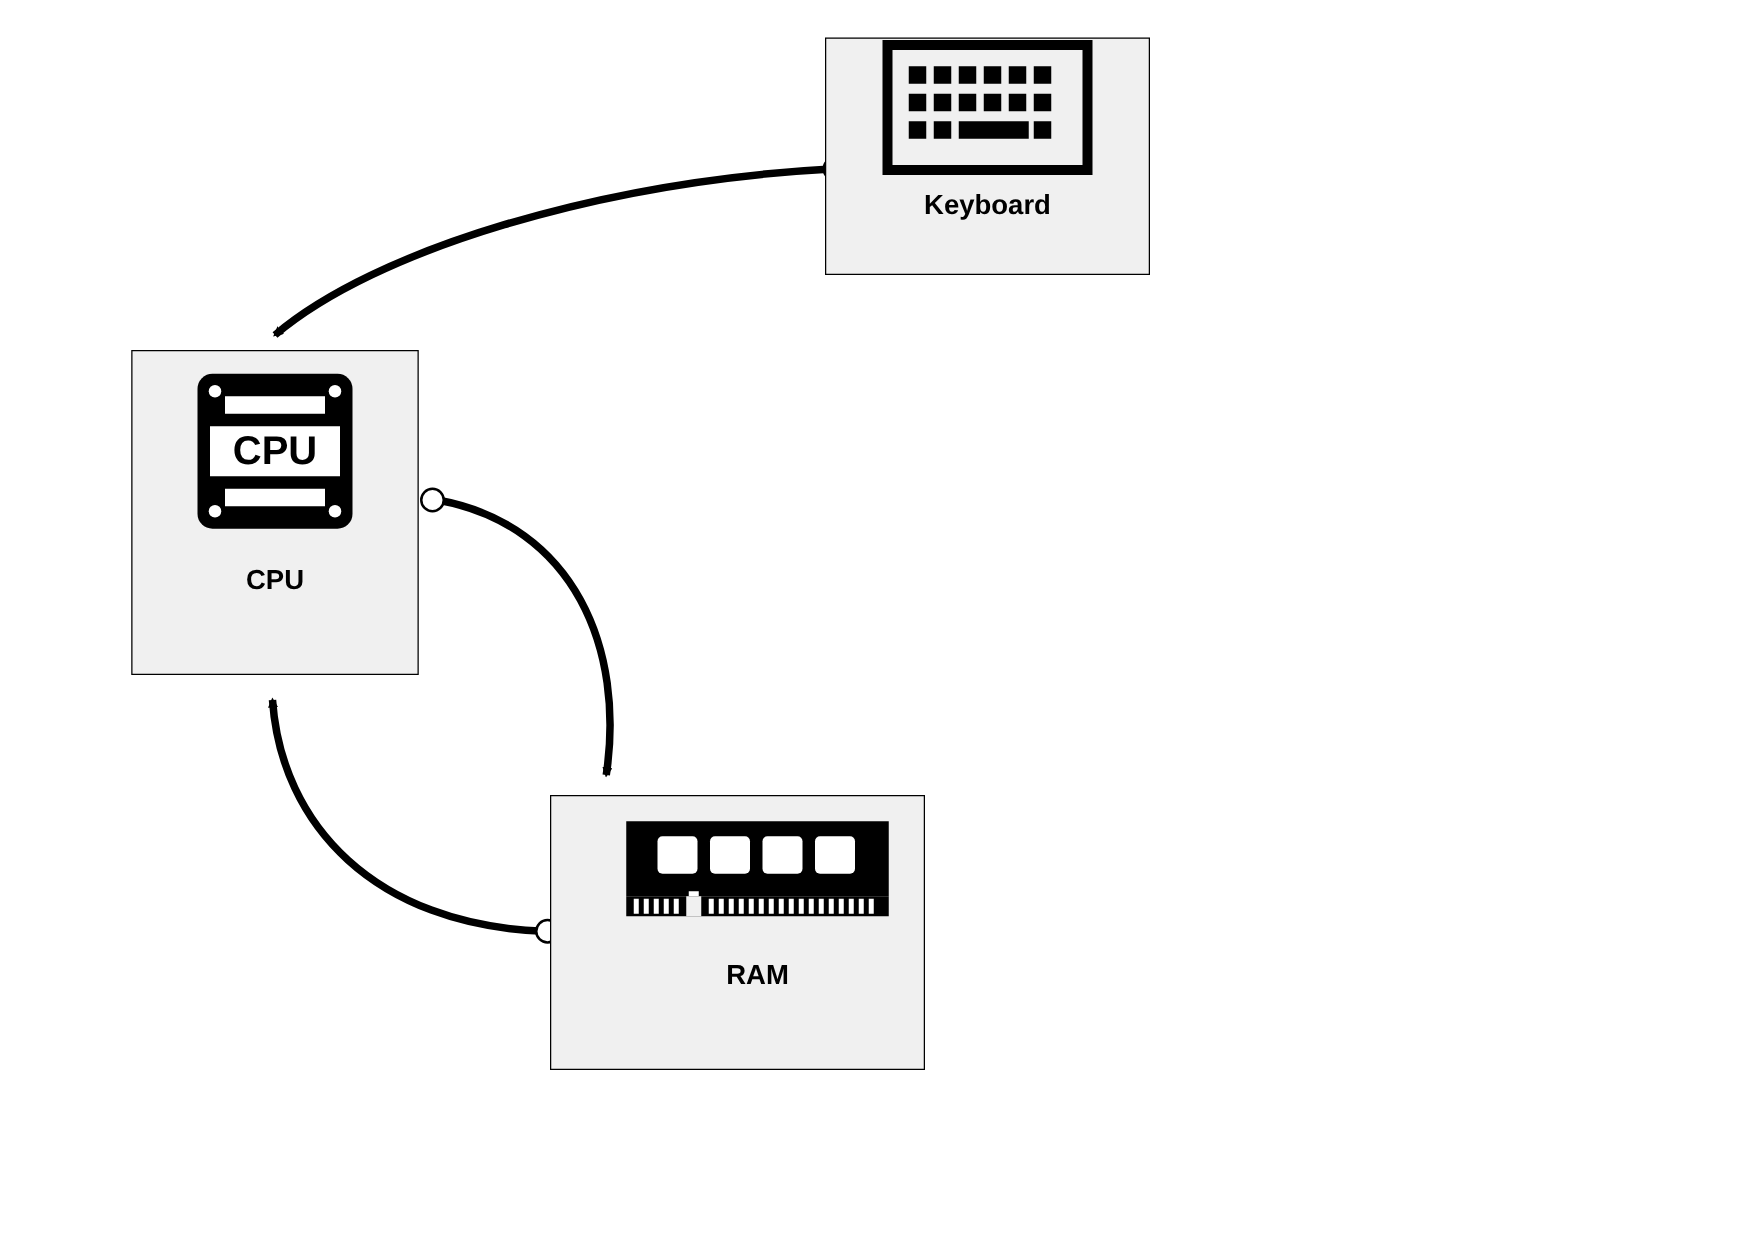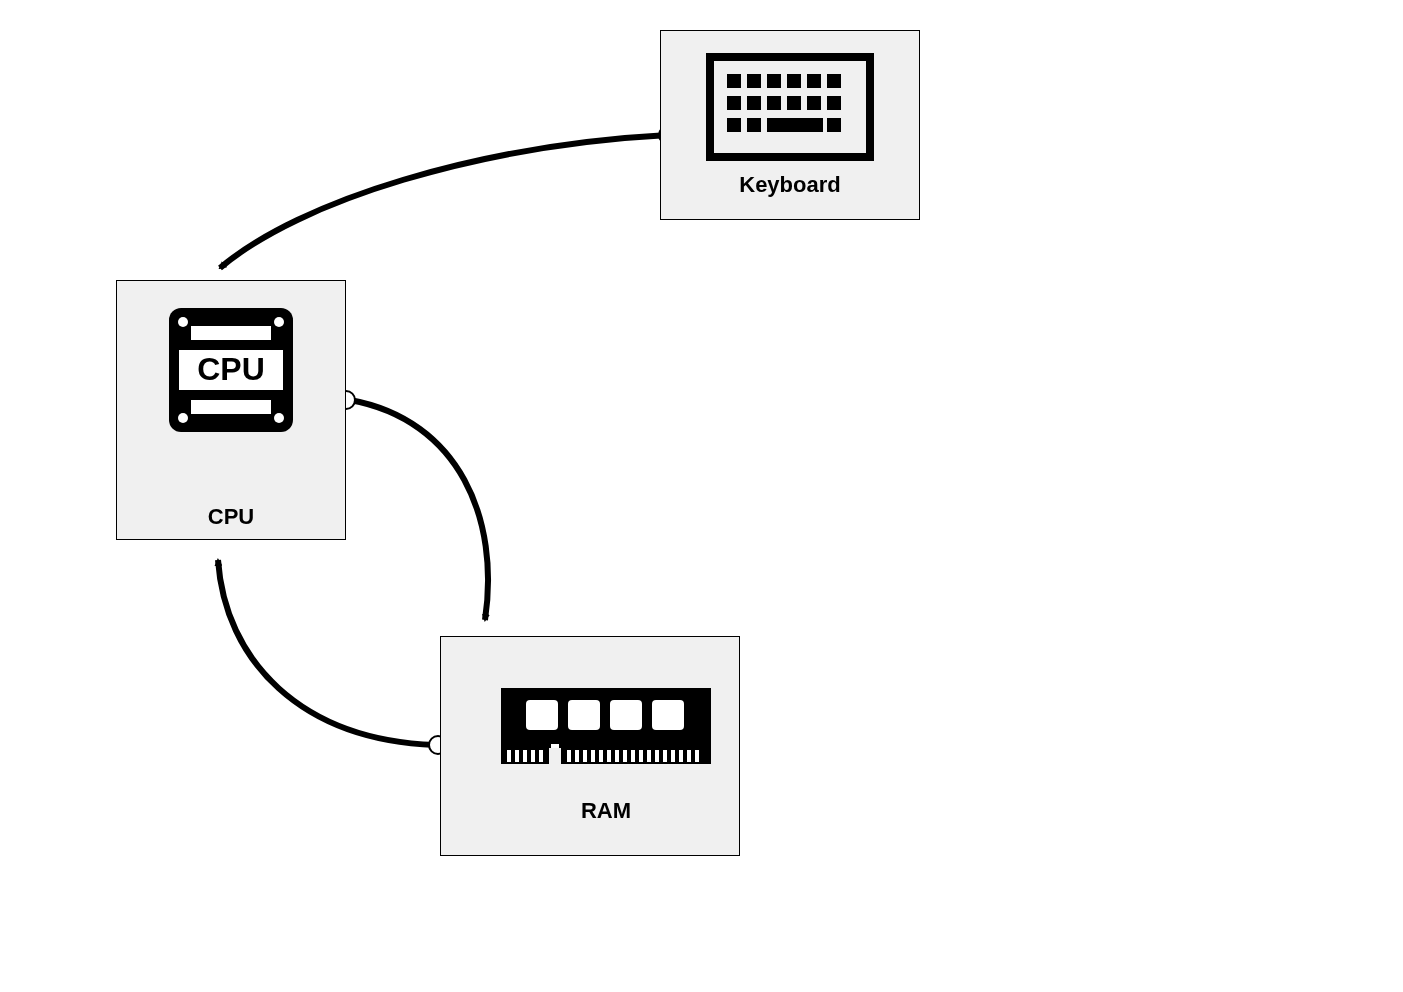--- a/index.html
+++ b/index.html
@@ -13,21 +13,21 @@
     overflow: hidden;
   }
   .node {
     position: absolute;
     background: #f0f0f0;
     border: 1px solid #000;
     box-sizing: border-box;
     display: flex;
     flex-direction: column;
     align-items: center;
-    justify-content: center;
+    justify-content: flex-start;
   }
   .node-label {
     font-weight: bold;
     font-size: 22px;
     color: #000;
     margin-top: 10px;
   }
   .icon-wrap {
     display: flex;
     align-items: center;
@@ -89,21 +89,21 @@
 
       <rect x="22" y="66" width="14" height="14" fill="#000"></rect>
       <rect x="42" y="66" width="14" height="14" fill="#000"></rect>
       <rect x="62" y="66" width="56" height="14" fill="#000"></rect>
       <rect x="122" y="66" width="14" height="14" fill="#000"></rect>
     </svg>
   </div>
   <div class="node-label">Keyboard</div>
 </div>
 
-<div class="node" style="left:116px; top:280px; width:230px; height:260px;gap:44px;">
+<div class="node" style="left:105px; top:280px; width:230px; height:260px;">
   <div class="icon-wrap">
     <svg width="160" height="160" viewBox="0 0 160 160">
       <rect x="18" y="18" width="124" height="124" rx="12" ry="12" fill="#000"></rect>
 
       <circle cx="32" cy="32" r="5" fill="#fff"></circle>
       <circle cx="128" cy="32" r="5" fill="#fff"></circle>
       <circle cx="32" cy="128" r="5" fill="#fff"></circle>
       <circle cx="128" cy="128" r="5" fill="#fff"></circle>
 
       <rect x="40" y="36" width="80" height="14" fill="#fff"></rect>

